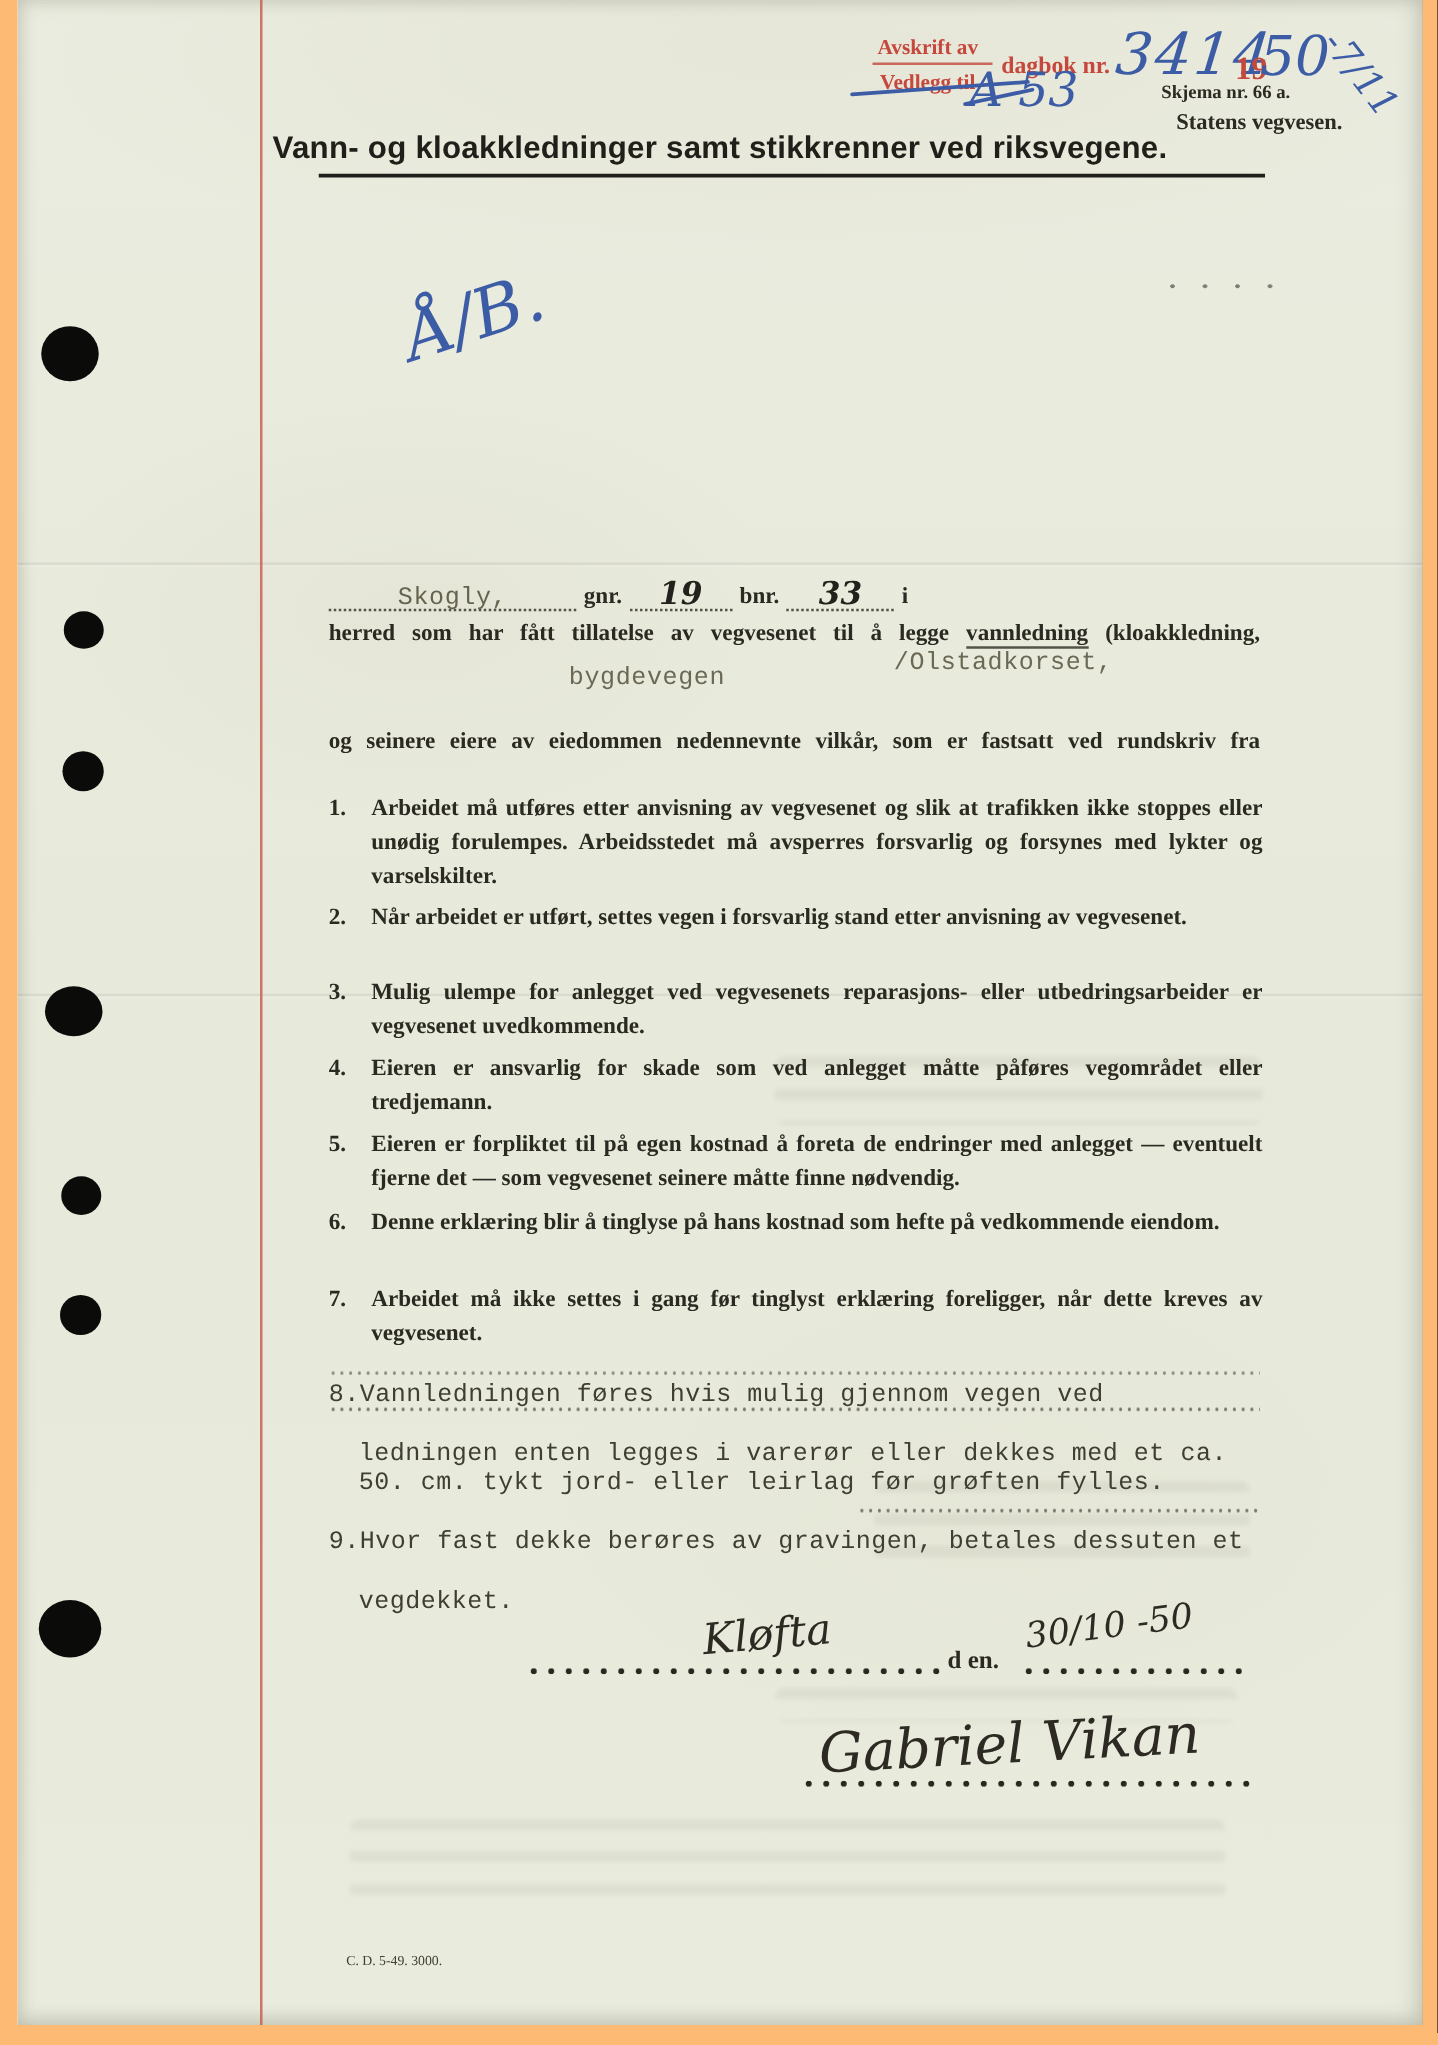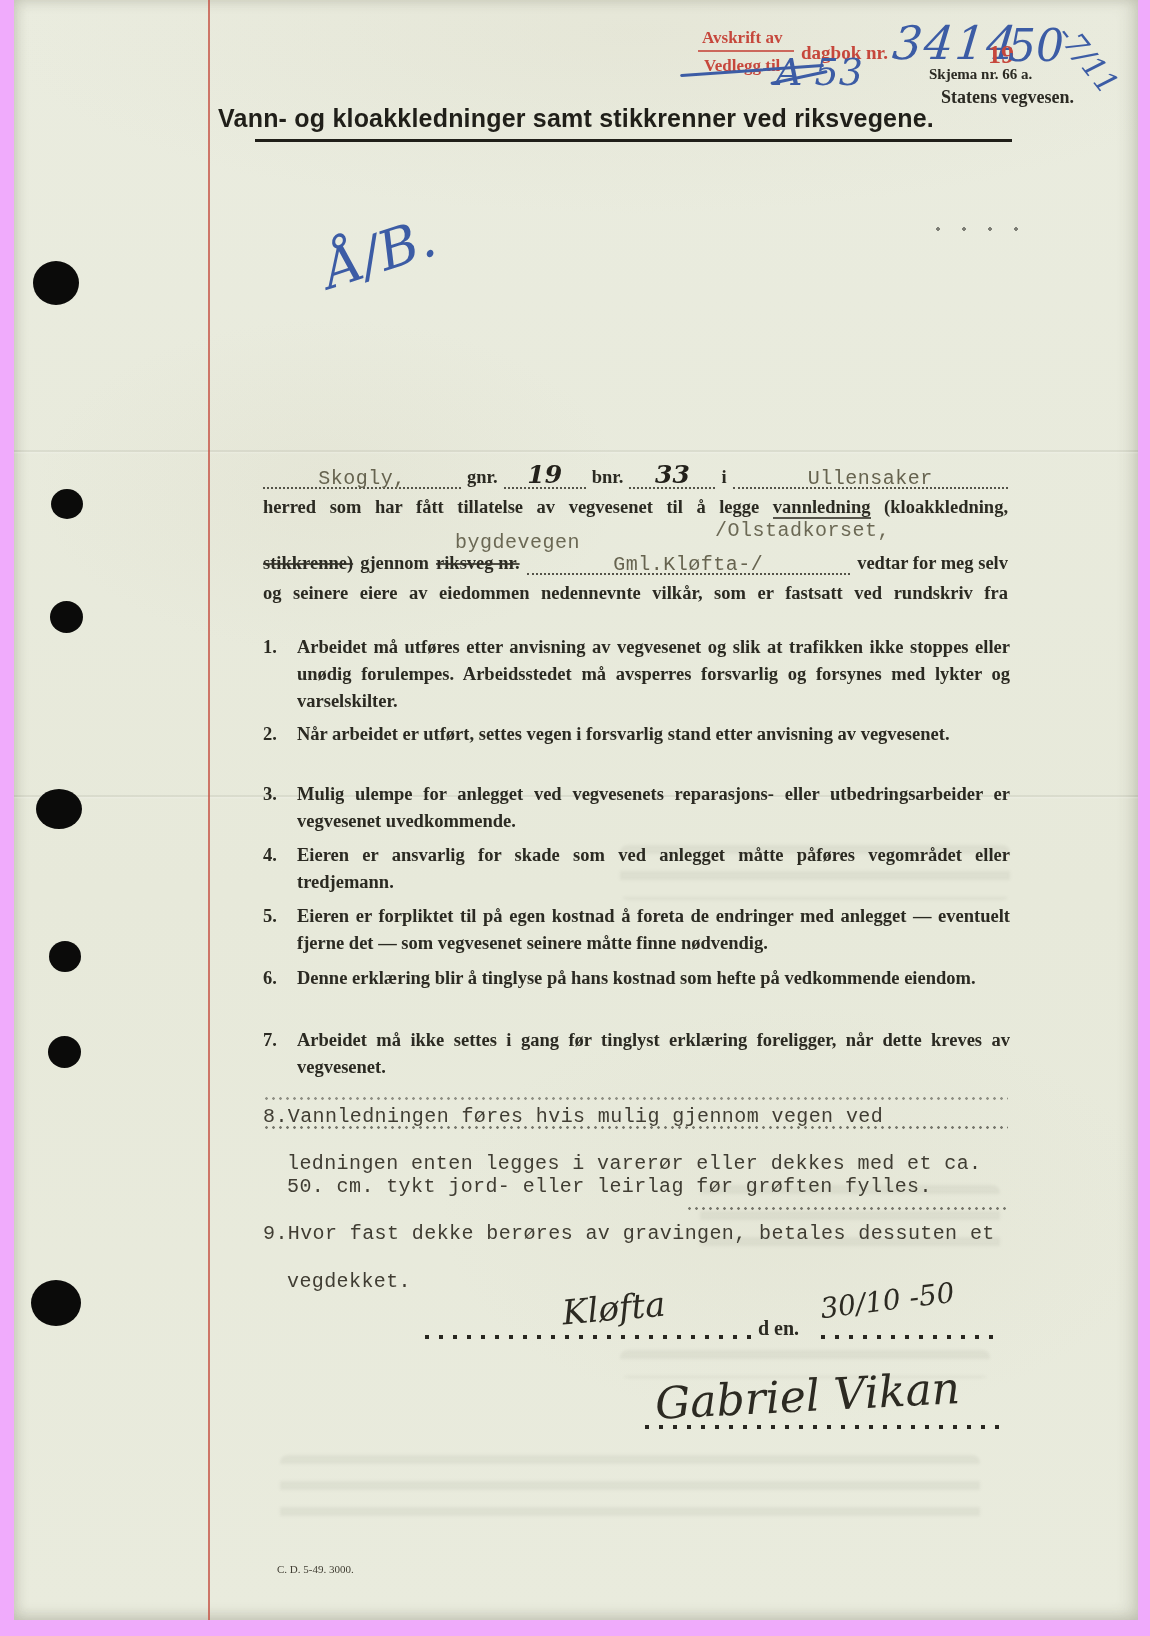--- a/index.html
+++ b/index.html
@@ -1,16 +1,16 @@
 <!DOCTYPE html>
 <html><head>
 <meta charset="utf-8">
 <style>
   html,body{margin:0;padding:0;background:#000;}
-  #canvas{position:relative;width:1150px;height:1636px;background:#f0abfc;overflow:hidden;
+  #canvas{position:relative;width:1150px;height:1636px;background:#fdba74;overflow:hidden;
           font-family:"Liberation Serif",serif;}
   .paper{position:absolute;left:14px;top:0;width:1124px;height:1620px;
     background:
       radial-gradient(900px 260px at 55% 2%, rgba(213,210,188,.22), transparent 70%),
       radial-gradient(420px 240px at 28% 30%, rgba(205,200,176,.14), transparent 70%),
       radial-gradient(520px 300px at 70% 75%, rgba(208,204,182,.12), transparent 70%),
       linear-gradient(180deg,#eaecdf,#e7e9da 55%,#e9ebdd);
     box-shadow: inset -7px 0 16px rgba(80,80,60,.14), inset 5px 0 12px rgba(80,80,60,.10),
                 inset 0 -6px 14px rgba(80,80,60,.10);}
   .crease{position:absolute;left:0;width:1124px;height:2px;background:rgba(70,68,55,.08);
@@ -108,43 +108,31 @@
       </span>
       <span class="print">gnr.</span>
       <span class="dotfield" style="width:74px">
         <span class="hwnum">19</span>
       </span>
       <span class="print">bnr.</span>
       <span class="dotfield" style="width:78px">
         <span class="hwnum">33</span>
       </span>
       <span class="print">i</span>
-      <span class="dotfield" style="flex:1">
-        <span class="typed">Ullensaker</span>
-      </span>
     </div>
 
     <div class="para print jfull" style="top:497px">
       <span>herred som har fått tillatelse av vegvesenet til å legge</span>
       <span class="uword">vannledning</span>
       <span>(kloakkledning,</span>
     </div>
 
     <div class="typedfloat" style="left:441px;top:531px">bygdevegen</div>
     <div class="typedfloat" style="left:701px;top:519px">/Olstadkorset,</div>
 
-    <div class="row" style="left:249px;top:546px;width:745px;gap:7px">
-      <span class="print xword">stikkrenne)</span>
-      <span class="print">gjennom</span>
-      <span class="print xword">riksveg nr.</span>
-      <span class="dotfield" style="flex:1">
-        <span class="typed">Gml.Kløfta-/</span>
-      </span>
-      <span class="print">vedtar for meg selv</span>
-    </div>
 
     <div class="para print jfull" style="top:583px">og seinere eiere av eiedommen nedennevnte vilkår, som er fastsatt ved rundskriv fra</div>
 
     <div class="term print" style="top:634px">
       <span class="t-num">1.</span>
       <span class="t-text">Arbeidet må utføres etter anvisning av vegvesenet og slik at trafikken ikke stoppes eller unødig forulempes. Arbeidsstedet må avsperres forsvarlig og forsynes med lykter og varselskilter.</span>
     </div>
     <div class="term print" style="top:721px">
       <span class="t-num">2.</span>
       <span class="t-text">Når arbeidet er utført, settes vegen i forsvarlig stand etter anvisning av vegvesenet.</span>

